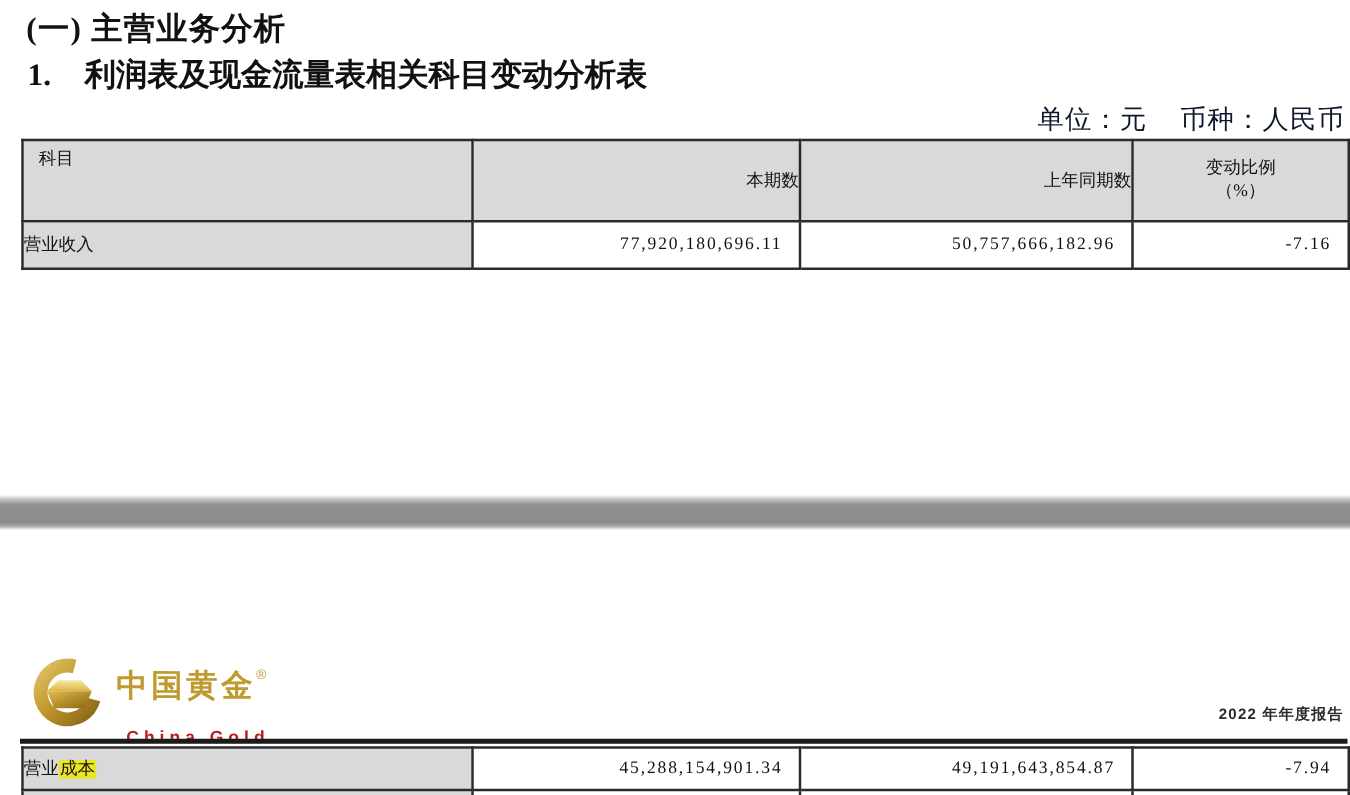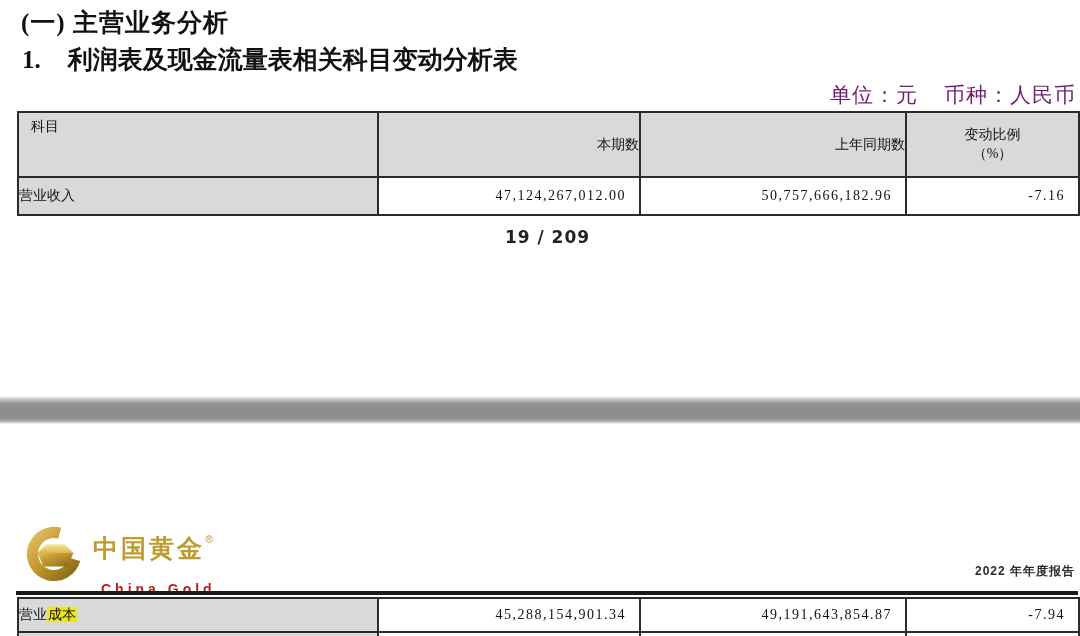--- a/index.html
+++ b/index.html
@@ -21,21 +21,21 @@
     position:absolute; top:6px; left:21px;
     font-size:25px; font-weight:700; letter-spacing:1px; color:#111;
   }
   .item-line {
     position:absolute; top:43px; left:22px;
     font-size:25px; font-weight:700; color:#111;
   }
   .item-number { display:inline-block; margin-right:27px; }
   .unit-line {
     position:absolute; top:81px; right:4px;
-    font-size:21px; color:#701a75; letter-spacing:1px;
+    font-size:21px; color:#0f172a; letter-spacing:1px;
   }
   .unit-line .gap { display:inline-block; width:26px; }
 
   
   table.fin {
     position:absolute; left:17px; width:1061px;
     border-collapse:collapse; table-layout:fixed;
     font-size:14px; color:#111;
   }
   table.fin td, table.fin th {
@@ -133,28 +133,27 @@
       <th class="th-subject">科目</th>
       <th class="th-center">本期数</th>
       <th class="th-center">上年同期数</th>
       <th class="th-change">
         <div>变动比例</div>
         <div>（%）</div>
       </th>
     </tr>
     <tr class="row-data">
       <td class="cell-subject">营业收入</td>
-      <td class="cell-num">47,124,267,012.00</td>
+      <td class="cell-num">77,920,180,696.11</td>
       <td class="cell-num">50,757,666,182.96</td>
       <td class="cell-num">-7.16</td>
     </tr>
   </tbody>
     </table>
 
-  <div class="page-indicator">19 / 209</div>
 </div>
 
 <div class="page-separator"></div>
 
 <div class="page2">
 
   <div class="logo">
     <svg class="logo-emblem" width="62" height="64" viewBox="0 0 64 64">
       <defs>
         <linearGradient id="gSwoosh" x1="0" y1="0" x2="1" y2="1">

